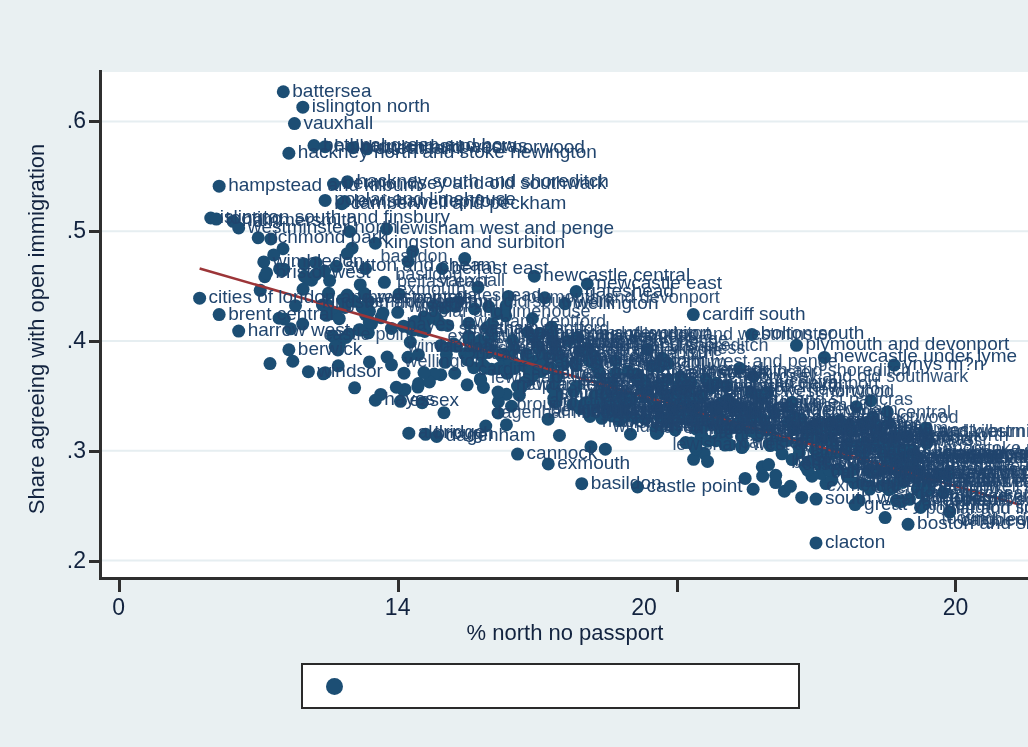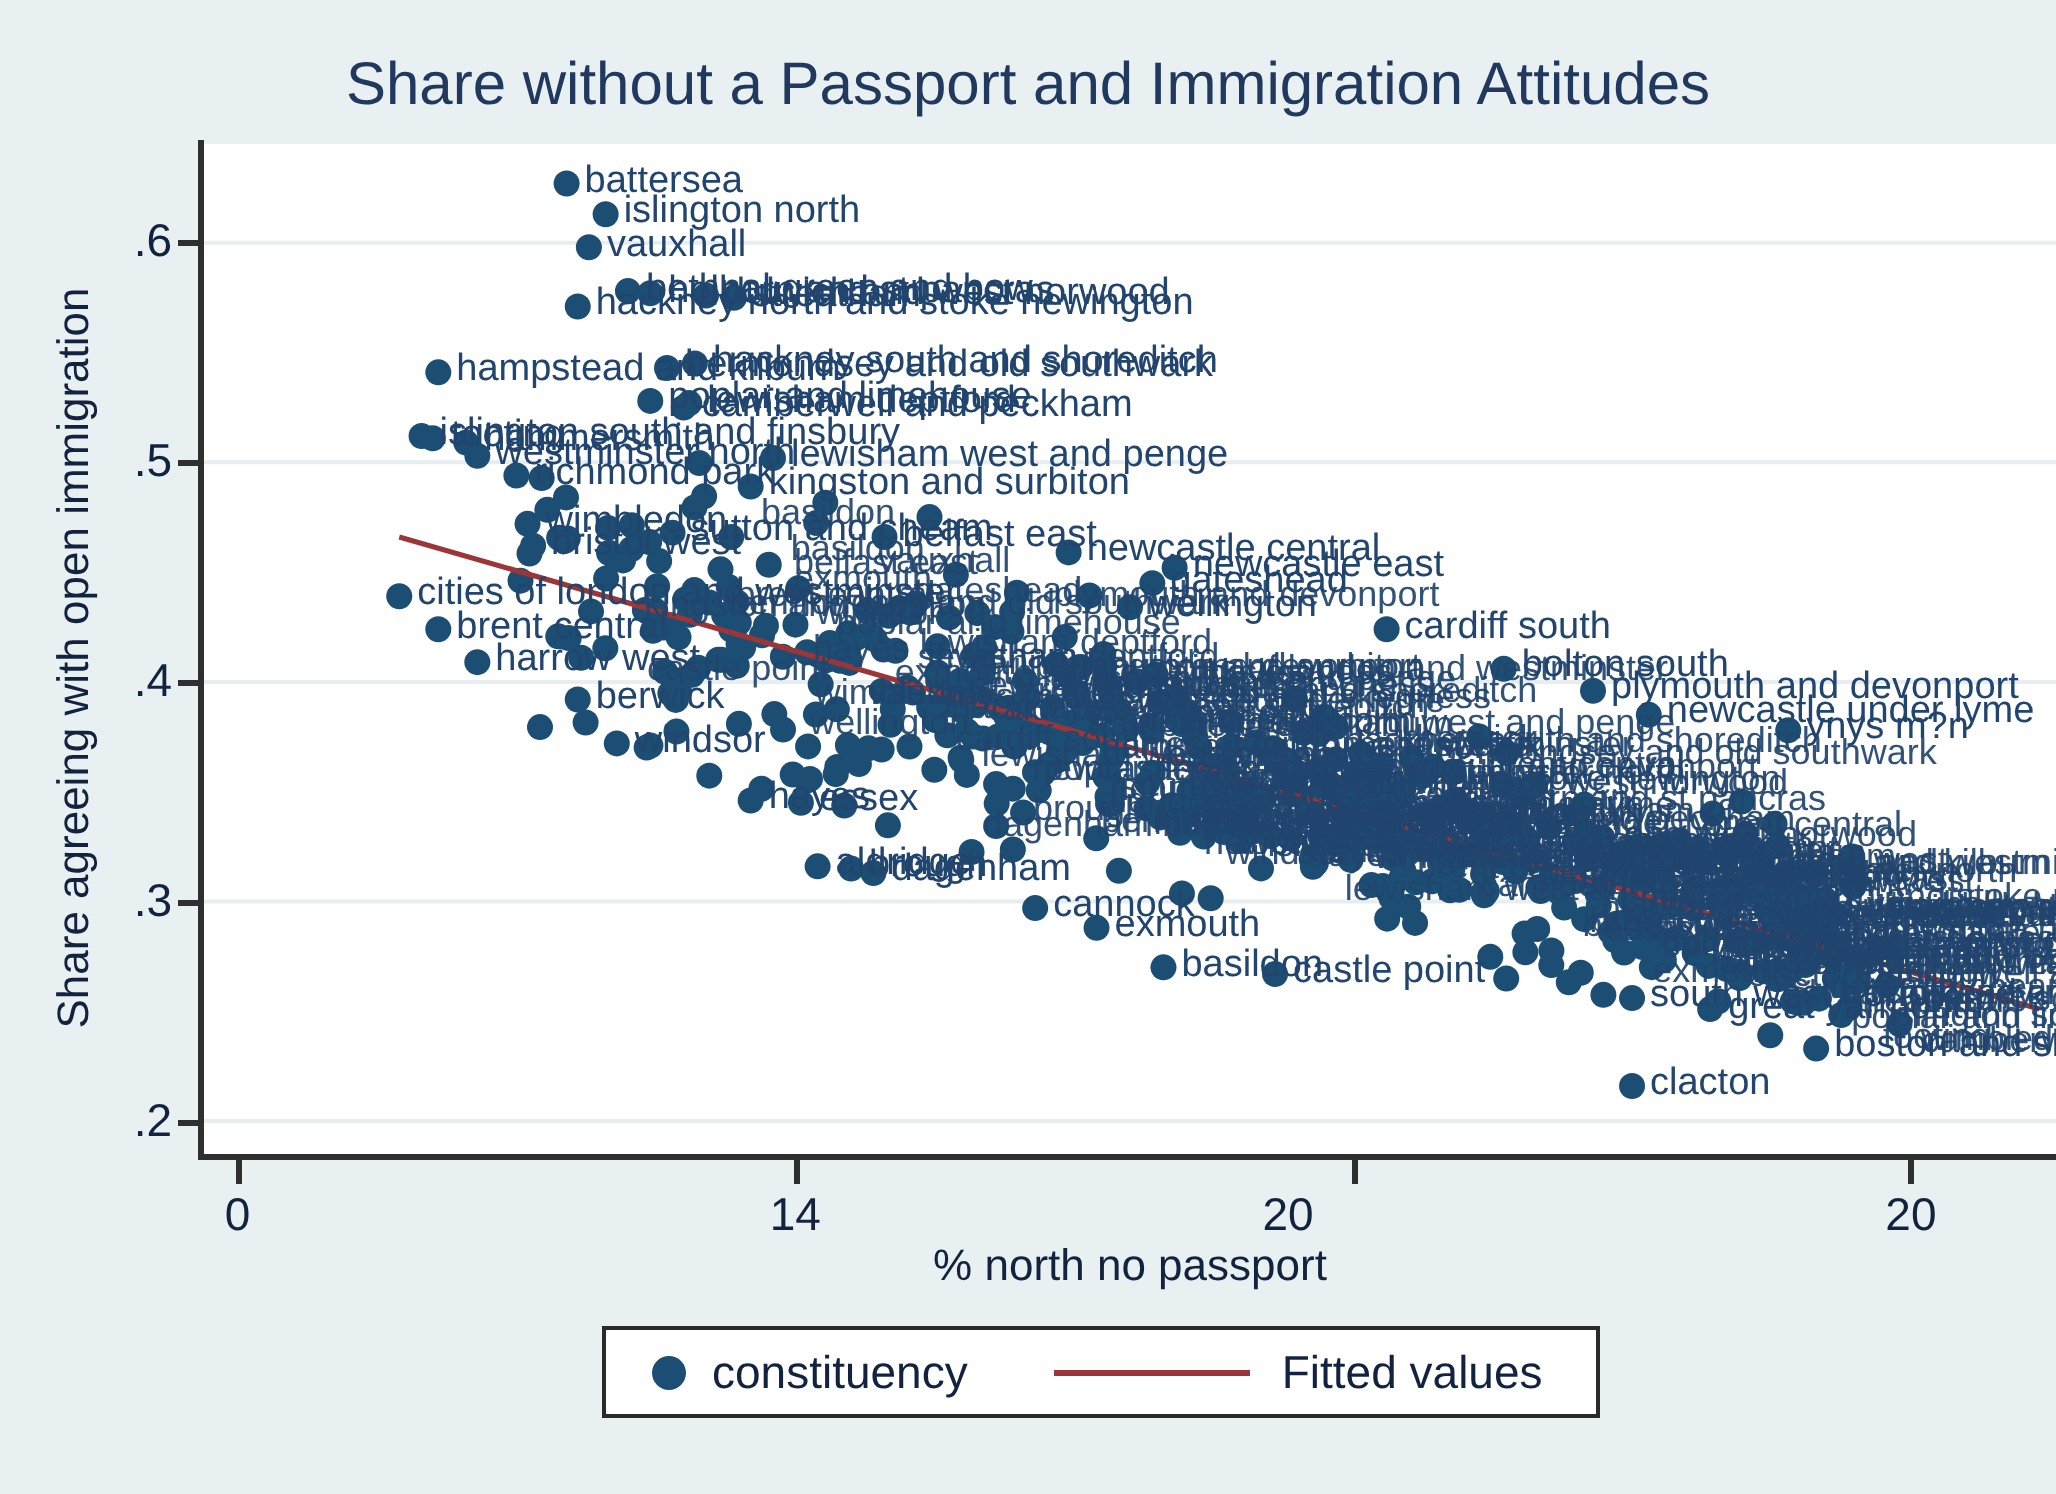--- a/index.html
+++ b/index.html
@@ -98,21 +98,20 @@
     color:#21456e;
     white-space:nowrap;
     pointer-events:none;
   }
 </style>
 </head>
 <body>
 
 <div id="figure">
 
-  <div id="chart-title">Share without a Passport and Immigration Attitudes</div>
 
   <div id="plot-area">
     <svg id="plot-svg" width="926" height="505">
       <g id="gridlines">
           <line x1="0" x2="926" y1="488.5326086956522" y2="488.5326086956522" stroke="#e6eef1" stroke-width="2"></line>
           <line x1="0" x2="926" y1="378.75" y2="378.75" stroke="#e6eef1" stroke-width="2"></line>
           <line x1="0" x2="926" y1="268.9673913043478" y2="268.9673913043478" stroke="#e6eef1" stroke-width="2"></line>
           <line x1="0" x2="926" y1="159.18478260869568" y2="159.18478260869568" stroke="#e6eef1" stroke-width="2"></line>
           <line x1="0" x2="926" y1="49.402173913043555" y2="49.402173913043555" stroke="#e6eef1" stroke-width="2"></line>
         </g>
@@ -1045,21 +1044,16 @@
       <div class="x-tick-mark" style="left: 954.482px;"></div>
       <div class="xtl" style="left: 925.482px;">20</div>
     </div>
 
   <div id="y-axis-title">Share agreeing with open immigration</div>
   <div id="x-axis-title">% north no passport</div>
 
   <div id="legend">
     <div class="legend-entry">
       <span id="legend-marker-constituency"></span>
-      <span class="legend-label">constituency</span>
-    </div>
-    <div class="legend-entry">
-      <span id="legend-line-fitted"></span>
-      <span class="legend-label">Fitted values</span>
     </div>
   </div>
 
 </div>
 
 </body></html>

